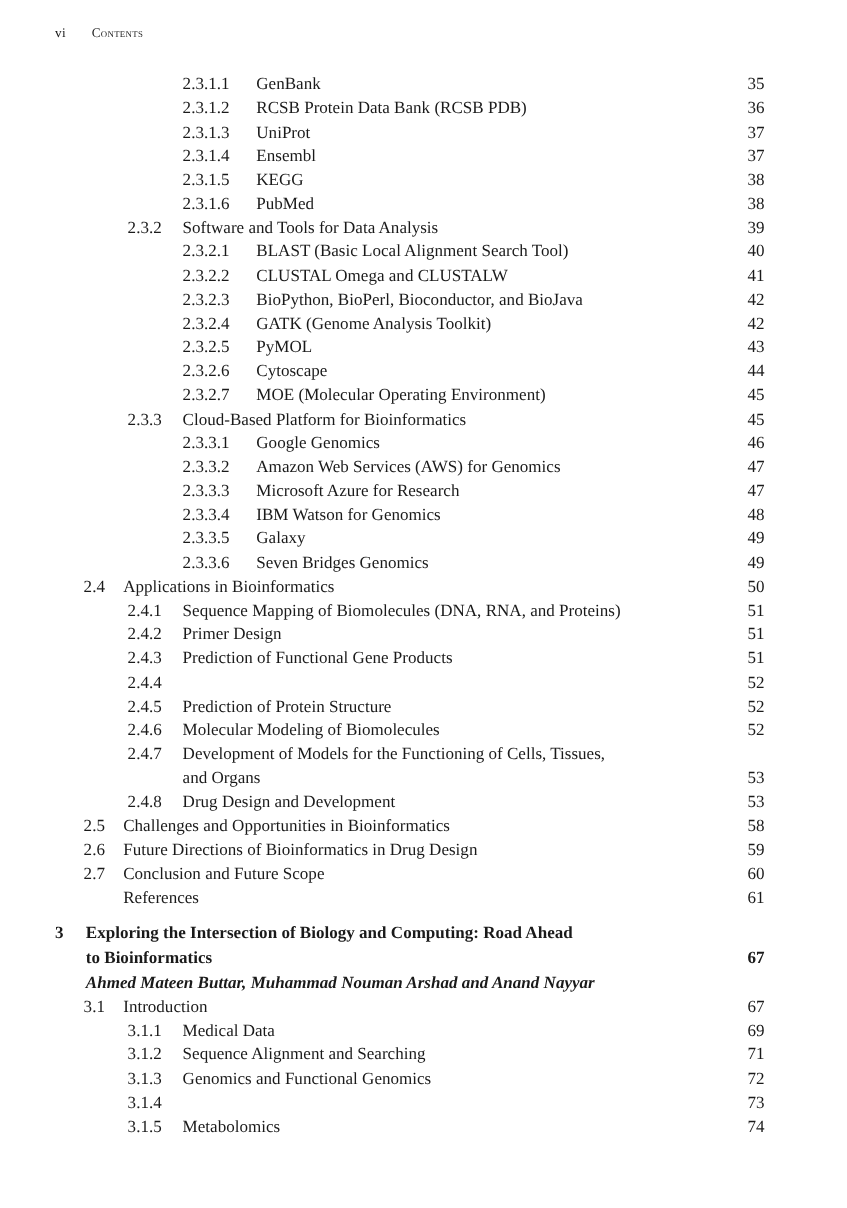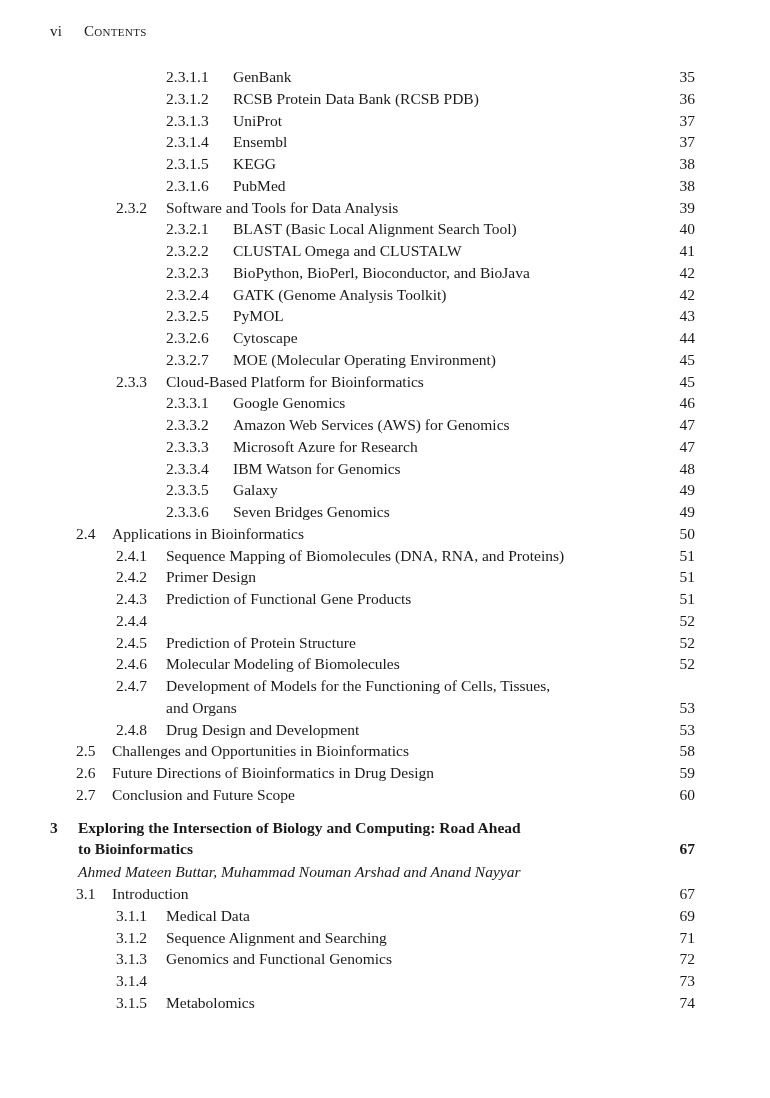--- a/index.html
+++ b/index.html
@@ -3,41 +3,41 @@
 <meta charset="utf-8">
 <style>
   html, body { margin: 0; padding: 0; background: #ffffff; }
   body {
     width: 770px; height: 1098px; position: relative; overflow: hidden;
     font-family: "Liberation Serif", "DejaVu Serif", serif;
     color: #1a1a1a;
   }
   .running-head {
     position: absolute; left: 50px; top: 23px;
-    font-size: 15px; letter-spacing: 0.3px;
+    font-size: 12px; letter-spacing: 0.3px;
   }
   .running-head .folio { display: inline-block; width: 30px; }
   .running-head .sc { font-variant: small-caps; }
   .toc { position: absolute; left: 0; top: 66px; width: 757px; }
   .row {
     position: relative; height: 21.75px; font-size: 15.5px; line-height: 21.75px;
     white-space: nowrap;
   }
   .row .num { position: absolute; }
   .row .title { position: absolute; }
   .row .page { position: absolute; right: 62px; text-align: right; }
   
   .l1 .num { left: 76px; } .l1 .title { left: 112px; }
   .l2 .num { left: 116px; } .l2 .title { left: 166px; }
   .l3 .num { left: 166px; } .l3 .title { left: 233px; }
   .l0 .num { left: 50px; font-weight: bold; } .l0 .title { left: 78px; font-weight: bold; }
   .l0 .page { font-weight: bold; }
   .gap { height: 11px; }
   .author { position: relative; height: 23px; font-size: 15.5px; line-height: 23px; }
-  .author span { position: absolute; left: 78px; font-style: italic; font-weight: normal; }
+  .author span { position: absolute; left: 78px; font-style: italic; font-weight: bold; }
 </style>
 </head>
 <body>
 
 <div class="running-head">
   <span class="folio">vi</span>
   <span class="sc">Contents</span>
 </div>
 
 <div class="toc">
@@ -203,20 +203,25 @@
       </div>
       <div class="row l1">
         <span class="num">2.6</span>
         <span class="title">Future Directions of Bioinformatics in Drug Design</span>
         <span class="page">59</span>
       </div>
       <div class="row l1">
         <span class="num">2.7</span>
         <span class="title">Conclusion and Future Scope</span>
         <span class="page">60</span>
+      </div>
+      <div class="row l1">
+        <span class="num"></span>
+        <span class="title">References</span>
+        <span class="page">61</span>
       </div>
     </div>
   <div class="gap"></div>
   <div class="row l0">
     <span class="num">3</span>
     <span class="title">Exploring the Intersection of Biology and Computing: Road Ahead</span>
   </div>
   <div class="row l0">
     <span class="title">to Bioinformatics</span>
     <span class="page">67</span>

